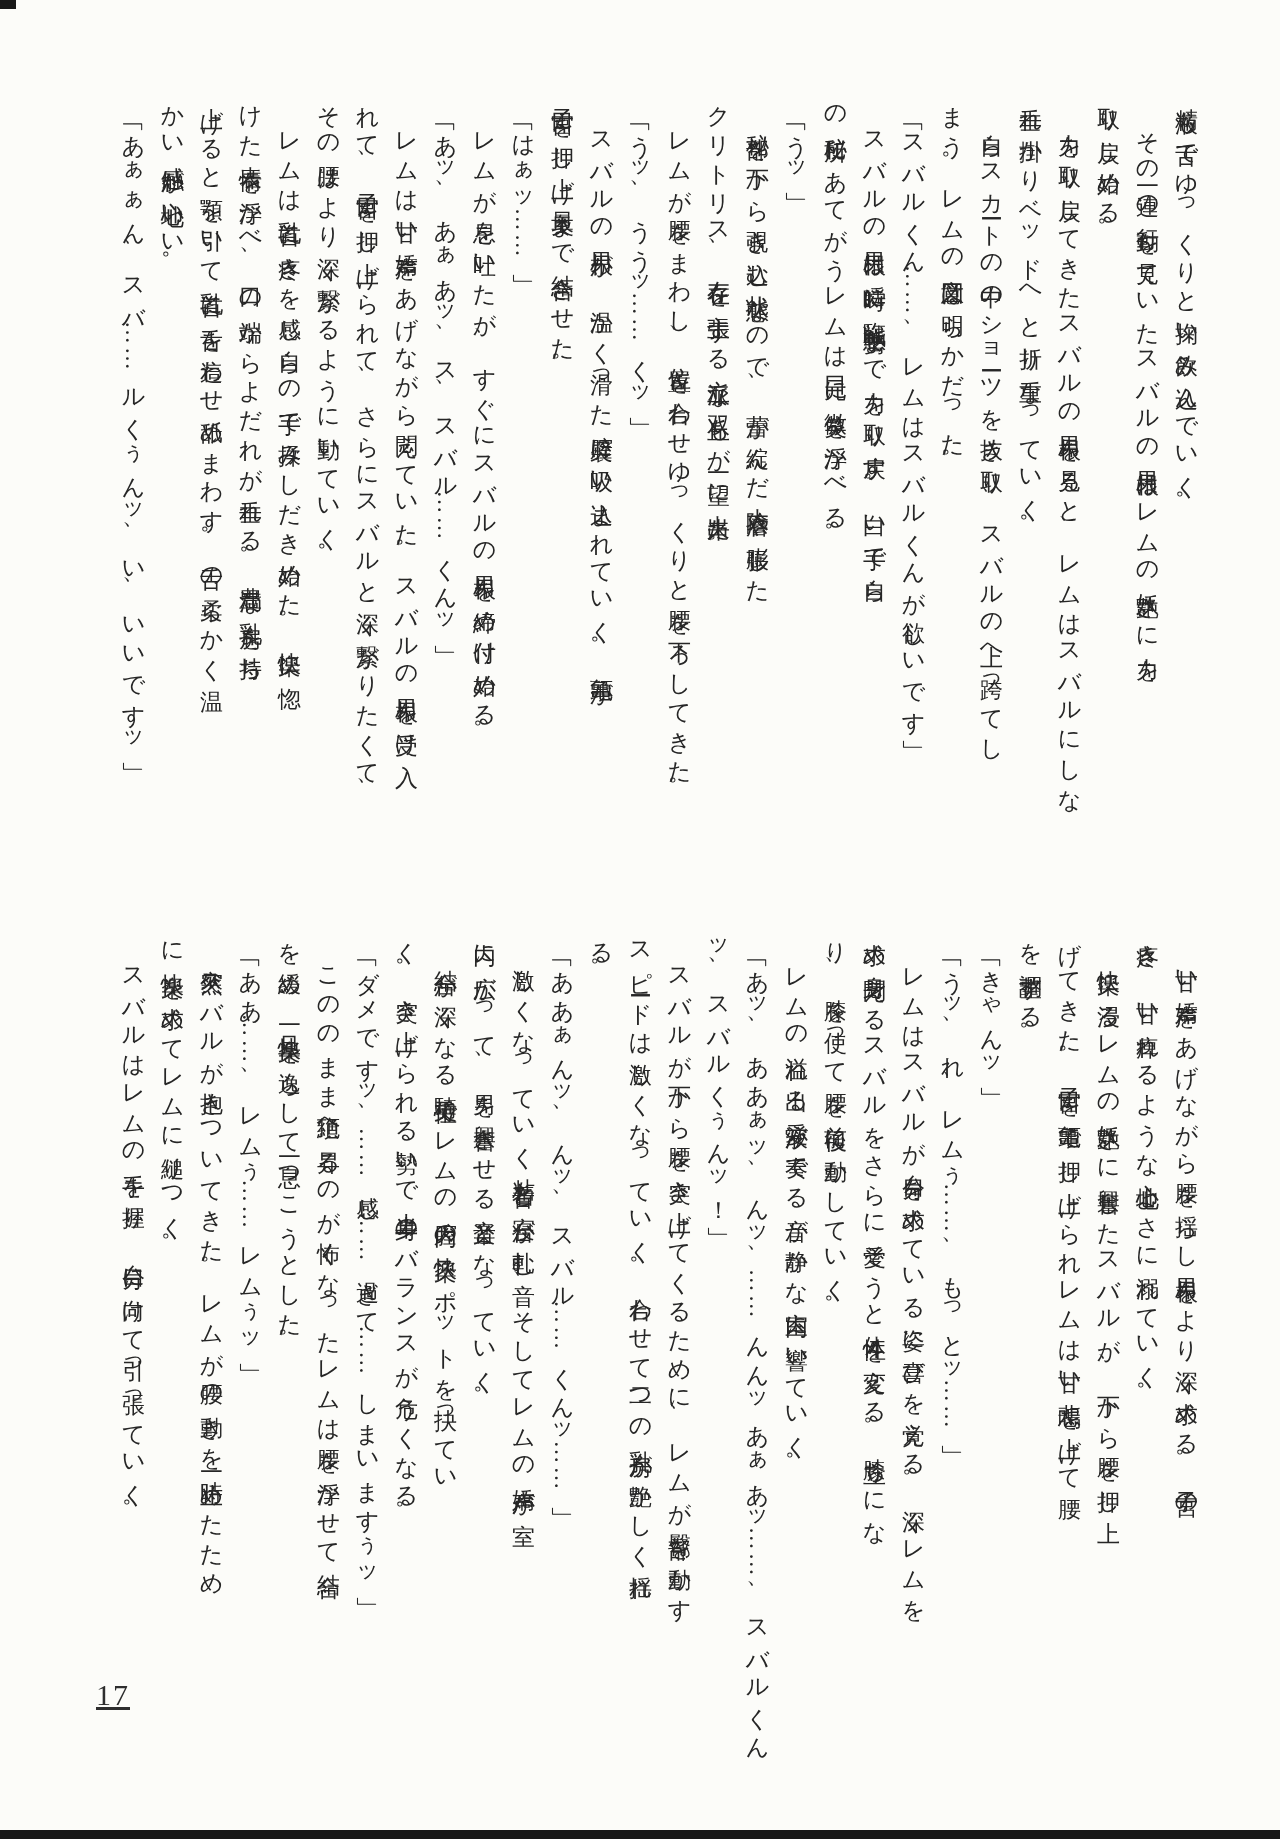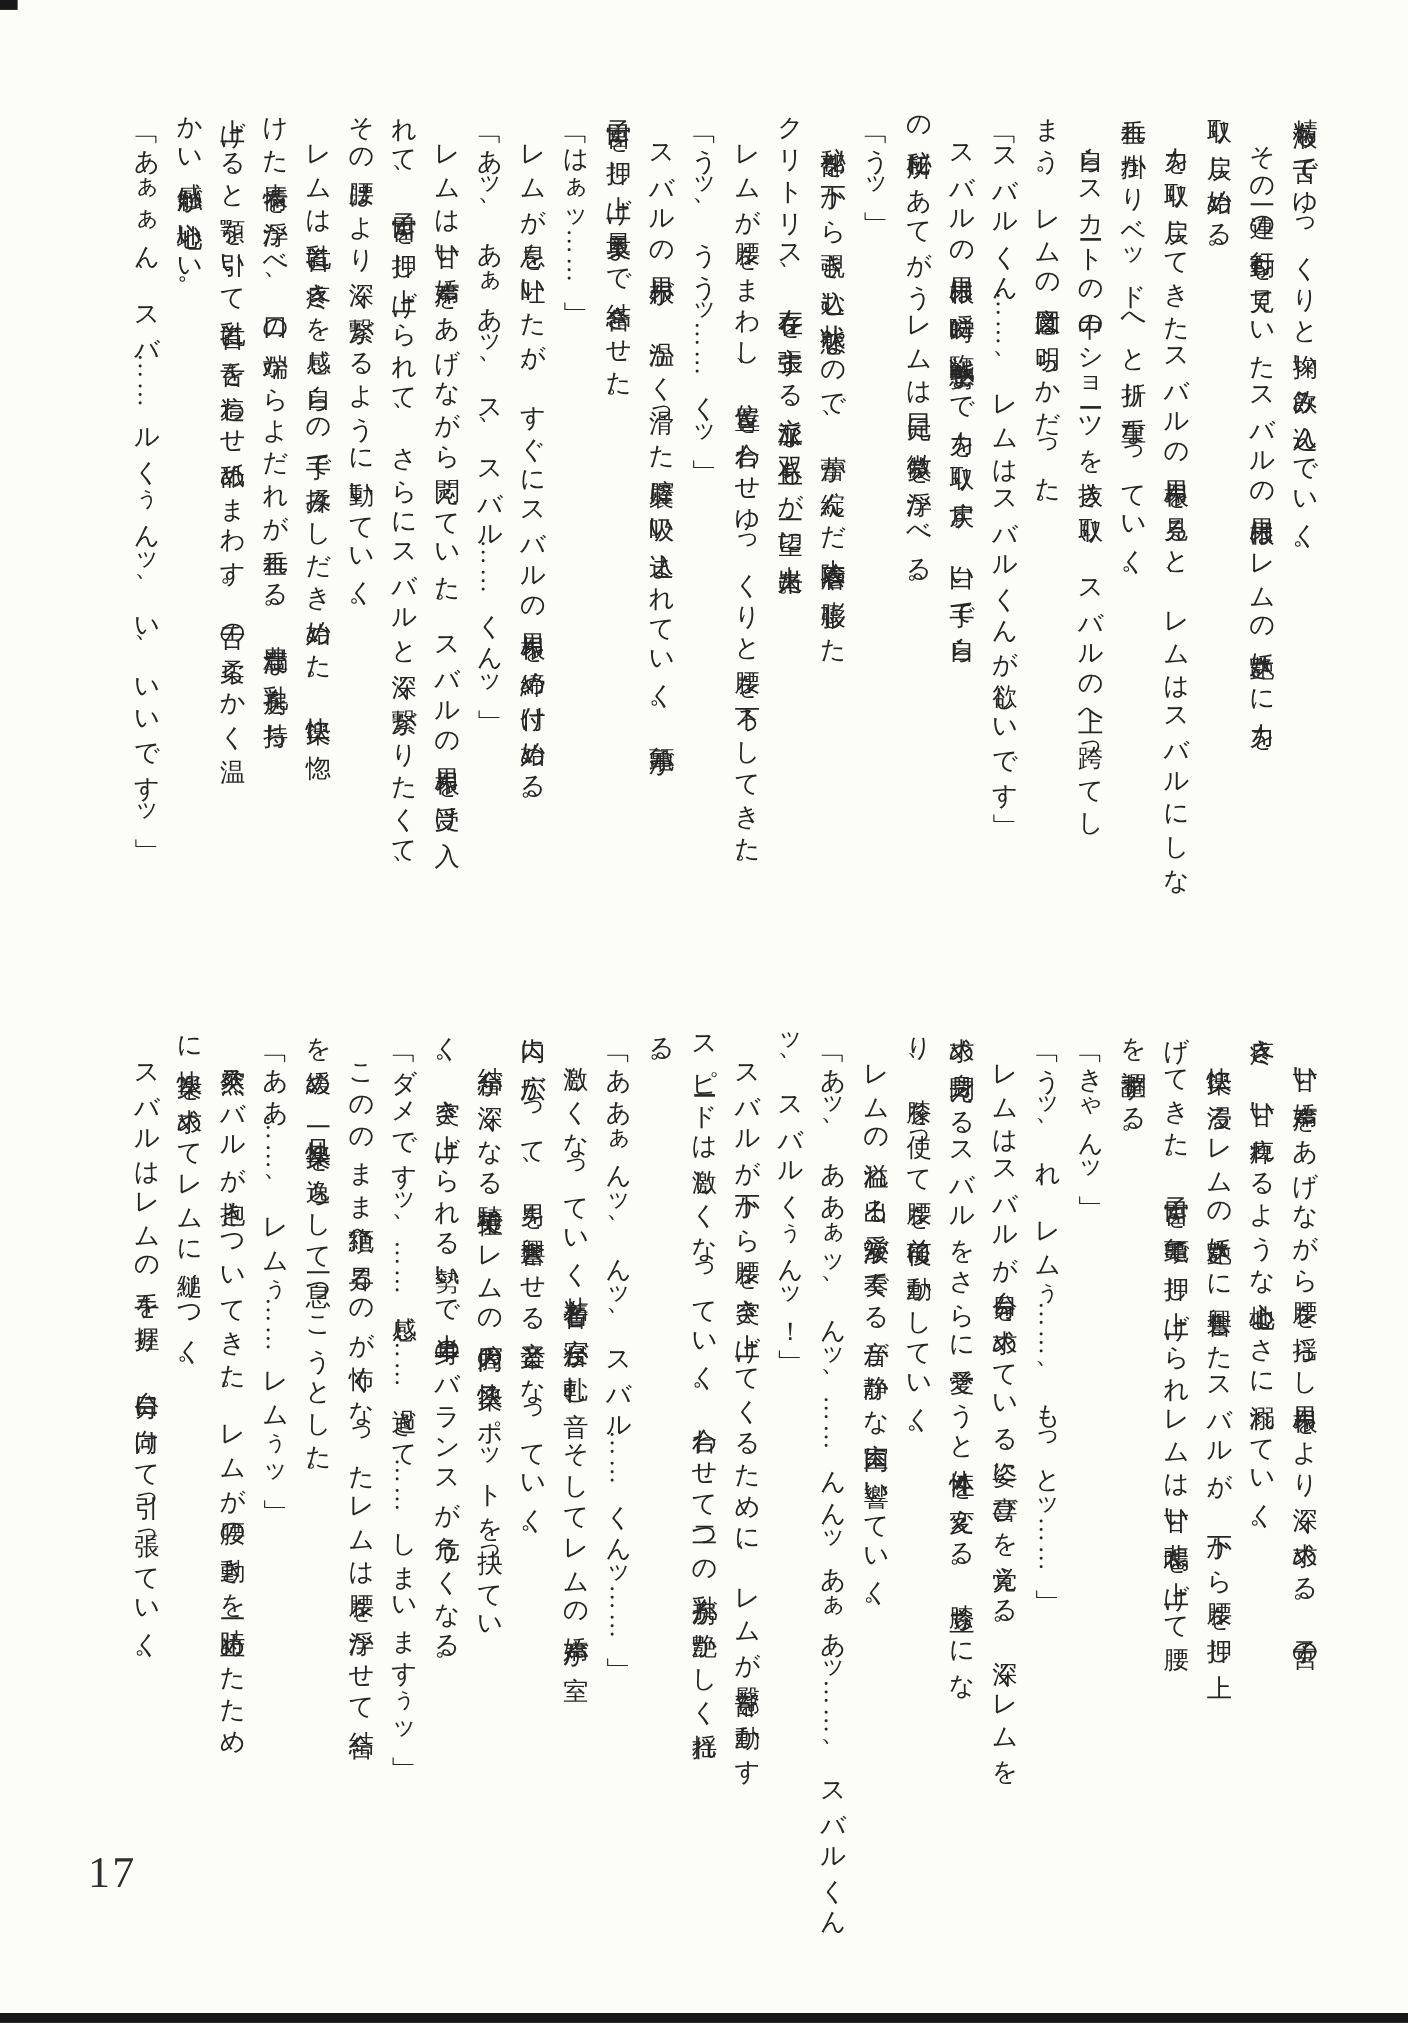--- a/index.html
+++ b/index.html
@@ -23,24 +23,25 @@
     line-height: 39px;
     letter-spacing: 3px;
     color: #262626;
     white-space: nowrap;
   }
   #top-block    { top: 90px;  right: 74px; height: 818px; }
   #bottom-block { top: 926px; right: 74px; height: 794px; }
   .tline { margin: 0; padding: 0; }
   #page-number {
     position: absolute;
-    left: 80px; top: 1678px;
-    font-size: 40px;
+    left: 96px; top: 1678px;
+    font-size: 30px;
     letter-spacing: 2px;
     color: #2e2e2e;
+    text-decoration: underline;
   }
   .scan-artifact { position: absolute; background: #181818; }
   #scan-edge-bottom { left: 0; bottom: 0; width: 1280px; height: 9px; }
   #scan-corner-mark { left: 0; top: 0; width: 16px; height: 9px; }
 </style>
 </head>
 <body>
 
 <div id="page">
   <div id="scan-corner-mark" class="scan-artifact"></div>

